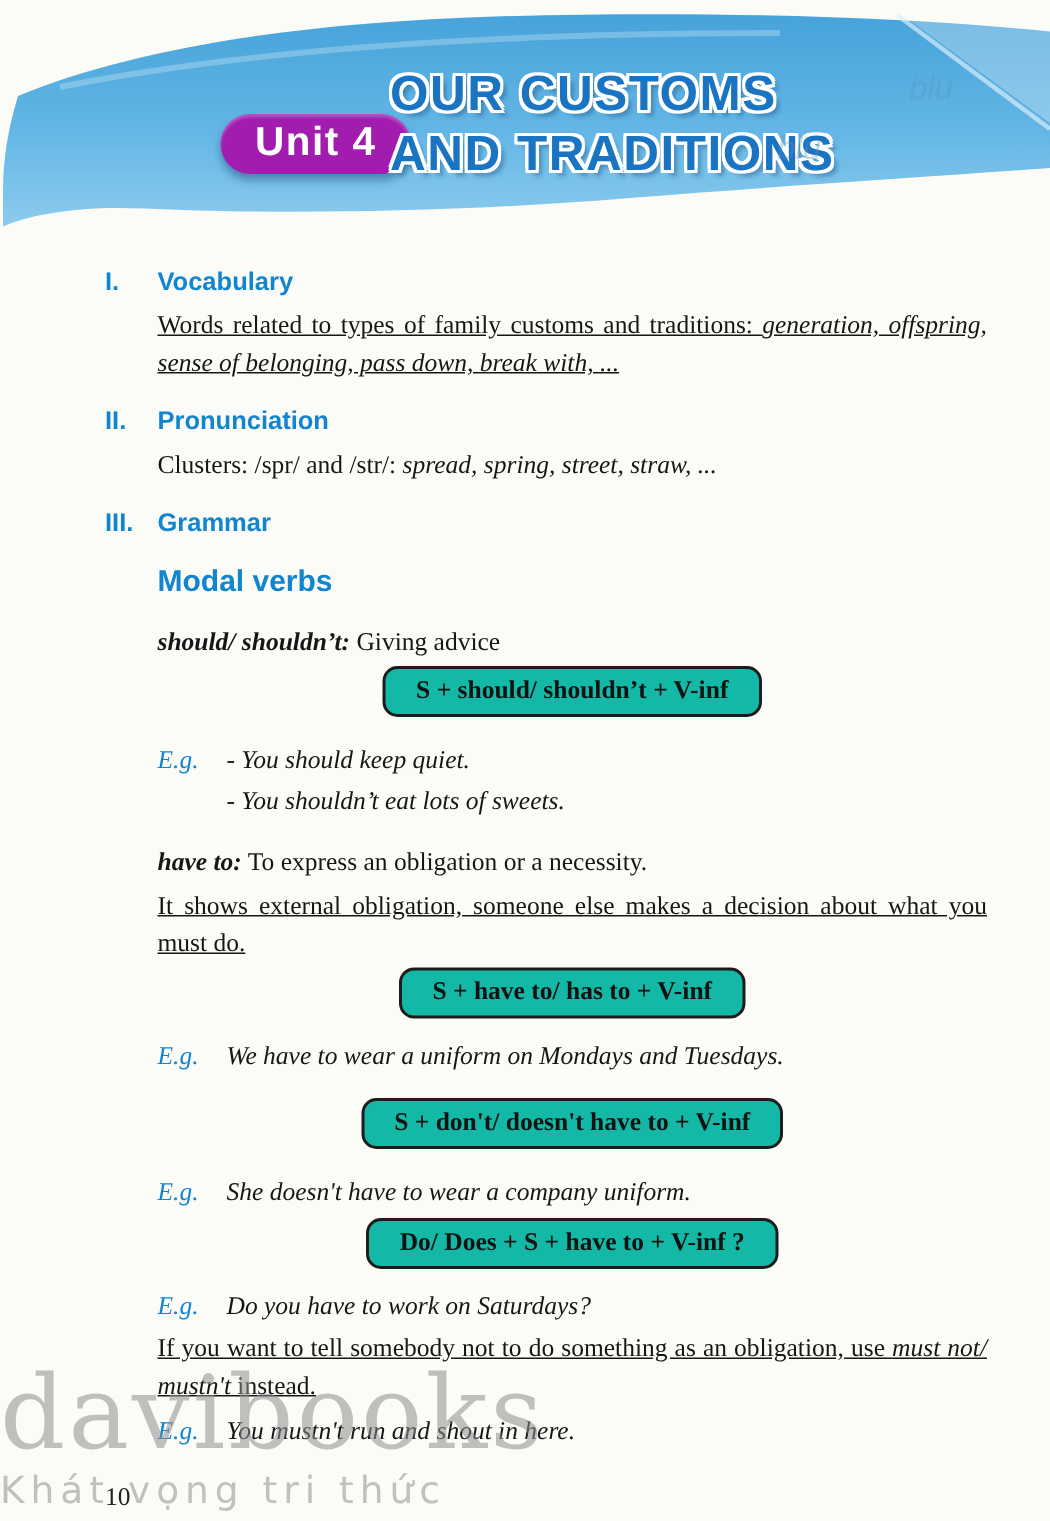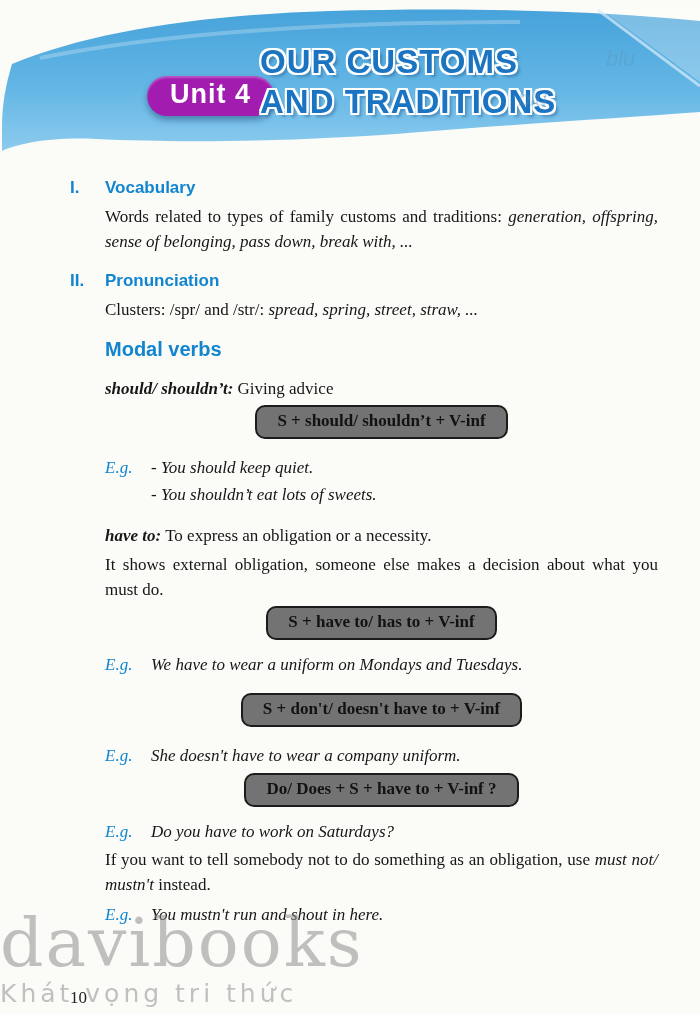--- a/index.html
+++ b/index.html
@@ -60,40 +60,40 @@
     display:flex;
     font-family:"Liberation Sans", sans-serif;
     font-weight:bold;
     color:#1185cf;
     font-size:17px;
     line-height:24px;
   }
   .sec-head .num { width:35px; flex:none; }
   .sec-body { margin-left:35px; }
   .para { line-height:25px; }
-  .justify { text-align:justify; }
+  .justify { text-align:justify;text-decoration:underline; }
   .sub-head {
     font-family:"Liberation Sans", sans-serif;
     font-weight:bold;
     color:#1185cf;
     font-size:20px;
     line-height:24px;
   }
   .term { font-weight:bold; font-style:italic; }
   .it { font-style:italic; }
 
   .box-row { text-align:center; }
   .fbox {
     display:inline-block;
     border:2px solid #1c1c1c;
     border-radius:10px;
     padding:2px 20px 4px;
     font-weight:bold;
     font-size:17px;
-    background:#737373;
+    background:#14b8a6;
     color:#121212;
     line-height:24px;
   }
 
   .eg-block { }
   .eg-row { display:flex; line-height:27px; }
   .eg-label { width:46px; flex:none; font-style:italic; color:#1185cf; }
   .eg-text { font-style:italic; }
   .mt-l  { margin-top:11px; }
   .mt-m  { margin-top:15px; }
@@ -169,20 +169,24 @@
     </div>
 
     <div class="sec-head mt-m">
       <span class="num">II.</span>
       <span>Pronunciation</span>
     </div>
     <div class="sec-body">
       <p class="para mt-s"><span>Clusters: /spr/ and /str/: </span><span class="it">spread, spring, street, straw, ...</span></p>
     </div>
 
+    <div class="sec-head mt-m">
+      <span class="num">III.</span>
+      <span>Grammar</span>
+    </div>
     <div class="sec-body">
       <div class="sub-head mt-m">Modal verbs</div>
 
       <p class="para mt-m"><span class="term">should/ shouldn’t:</span> <span>Giving advice</span></p>
 
       <div class="box-row mt-s">
         <span class="fbox">S + should/ shouldn’t + V-inf</span>
       </div>
 
       <div class="eg-block mt-m">

